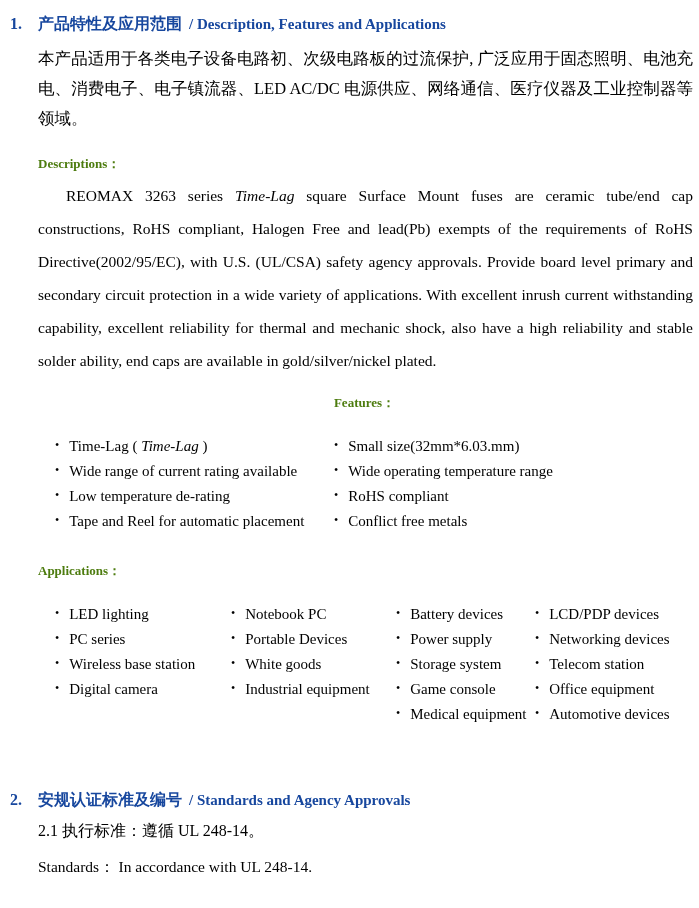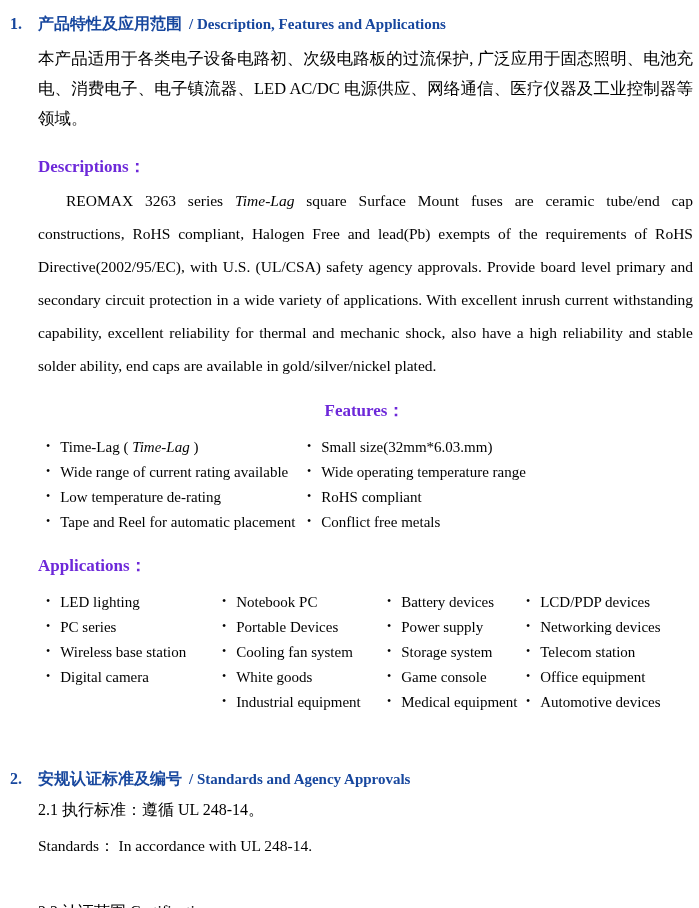--- a/index.html
+++ b/index.html
@@ -9,32 +9,32 @@
   }
   .page{padding:6px 8px 0 10px;}
 
   
   .sec-heading{display:flex;align-items:baseline;color:#17479E;font-weight:bold;font-size:16px;margin-top:8px;}
   .sec-num{width:28px;flex:0 0 28px;}
   .sec-title .en{margin-left:7px;font-size:15px;}
   .sec2{margin-top:50px;}
 
   
-  .sub-label{margin-left:28px;color:#6d28d9;font-weight:bold;font-size:17px;}
+  .sub-label{margin-left:28px;color:#4d7c0f;font-weight:bold;font-size:13px;}
 
   
   .intro{margin:9px 0 0 28px;font-size:16.5px;line-height:30px;text-align:justify;width:655px;}
 
   
   .lbl-desc{margin-top:21px;}
   .desc{margin:6px 0 0 28px;font-size:15.5px;line-height:33px;text-align:justify;text-indent:28px;width:655px;}
 
   
   .lbl-feat{margin-top:17px;text-align:center;}
-  ul.blist{list-style:none;margin:4px;padding:0;}
+  ul.blist{list-style:none;margin:13px;padding:0;}
   ul.blist li{line-height:24px;font-size:15px;white-space:nowrap;}
   ul.blist li::before{content:"•";font-size:12px;margin-right:10px;position:relative;top:-2px;}
   .features{display:flex;margin:9px 0 0 32px;}
   .features .fcol1{width:253px;}
 
   
   .lbl-app{margin-top:15px;}
   .apps{display:grid;grid-template-columns:176px 165px 139px auto;margin:9px 0 0 32px;}
 
   
@@ -78,21 +78,20 @@
   <div class="apps">
     <ul class="blist">
       <li>LED lighting</li>
       <li>PC series</li>
       <li>Wireless base station</li>
       <li>Digital camera</li>
     </ul>
     <ul class="blist">
       <li>Notebook PC</li>
       <li>Portable Devices</li>
-      <li>Cooling fan system</li>
       <li>White goods</li>
       <li>Industrial equipment</li>
     </ul>
     <ul class="blist">
       <li>Battery devices</li>
       <li>Power supply</li>
       <li>Storage system</li>
       <li>Game console</li>
       <li>Medical equipment</li>
     </ul>

